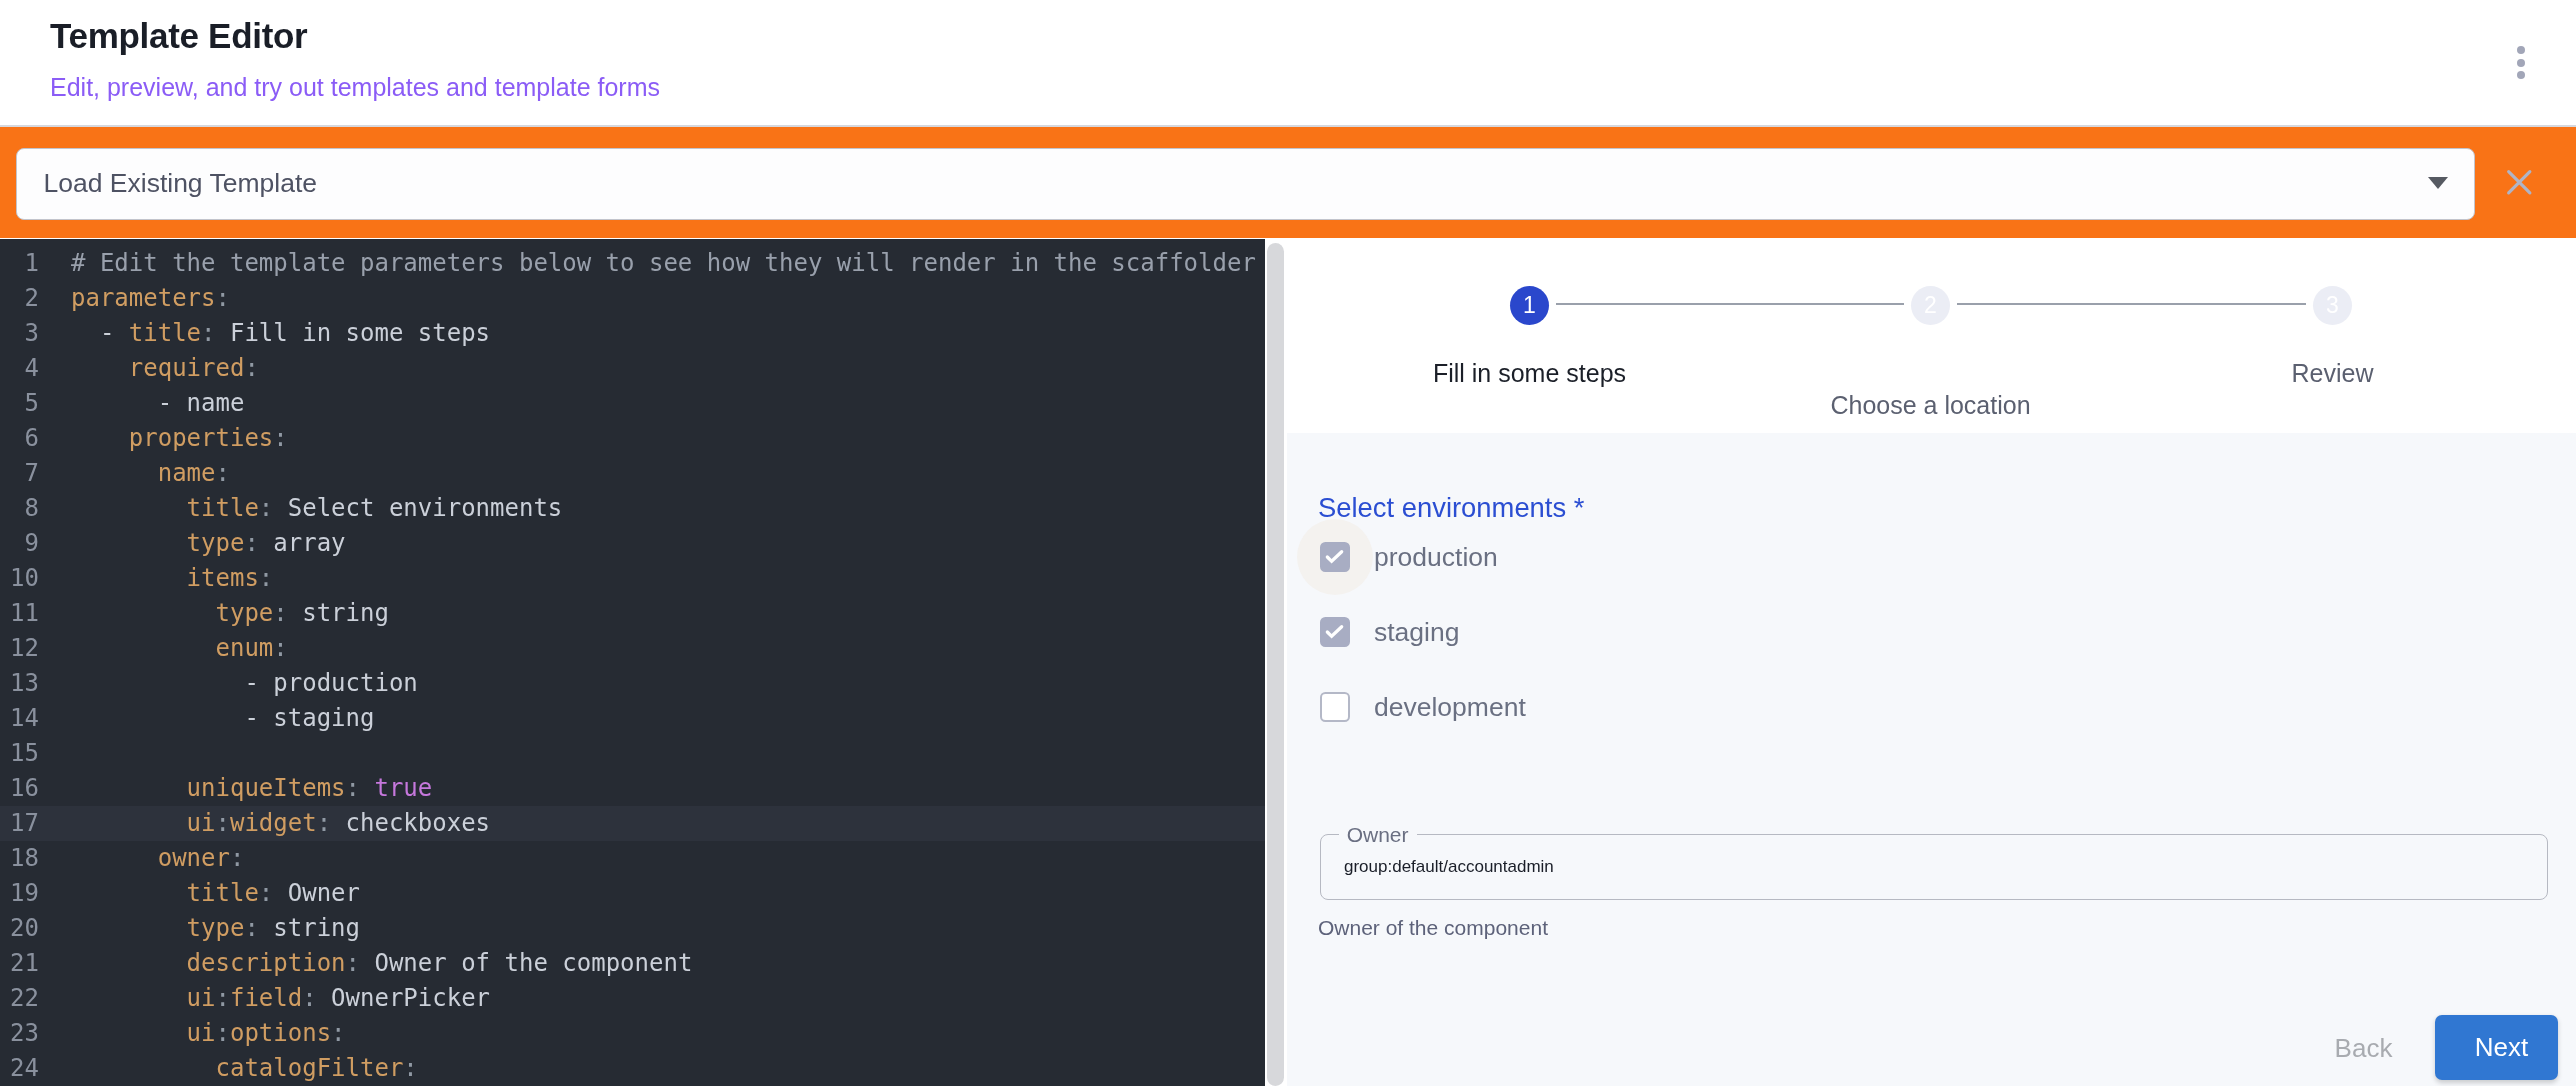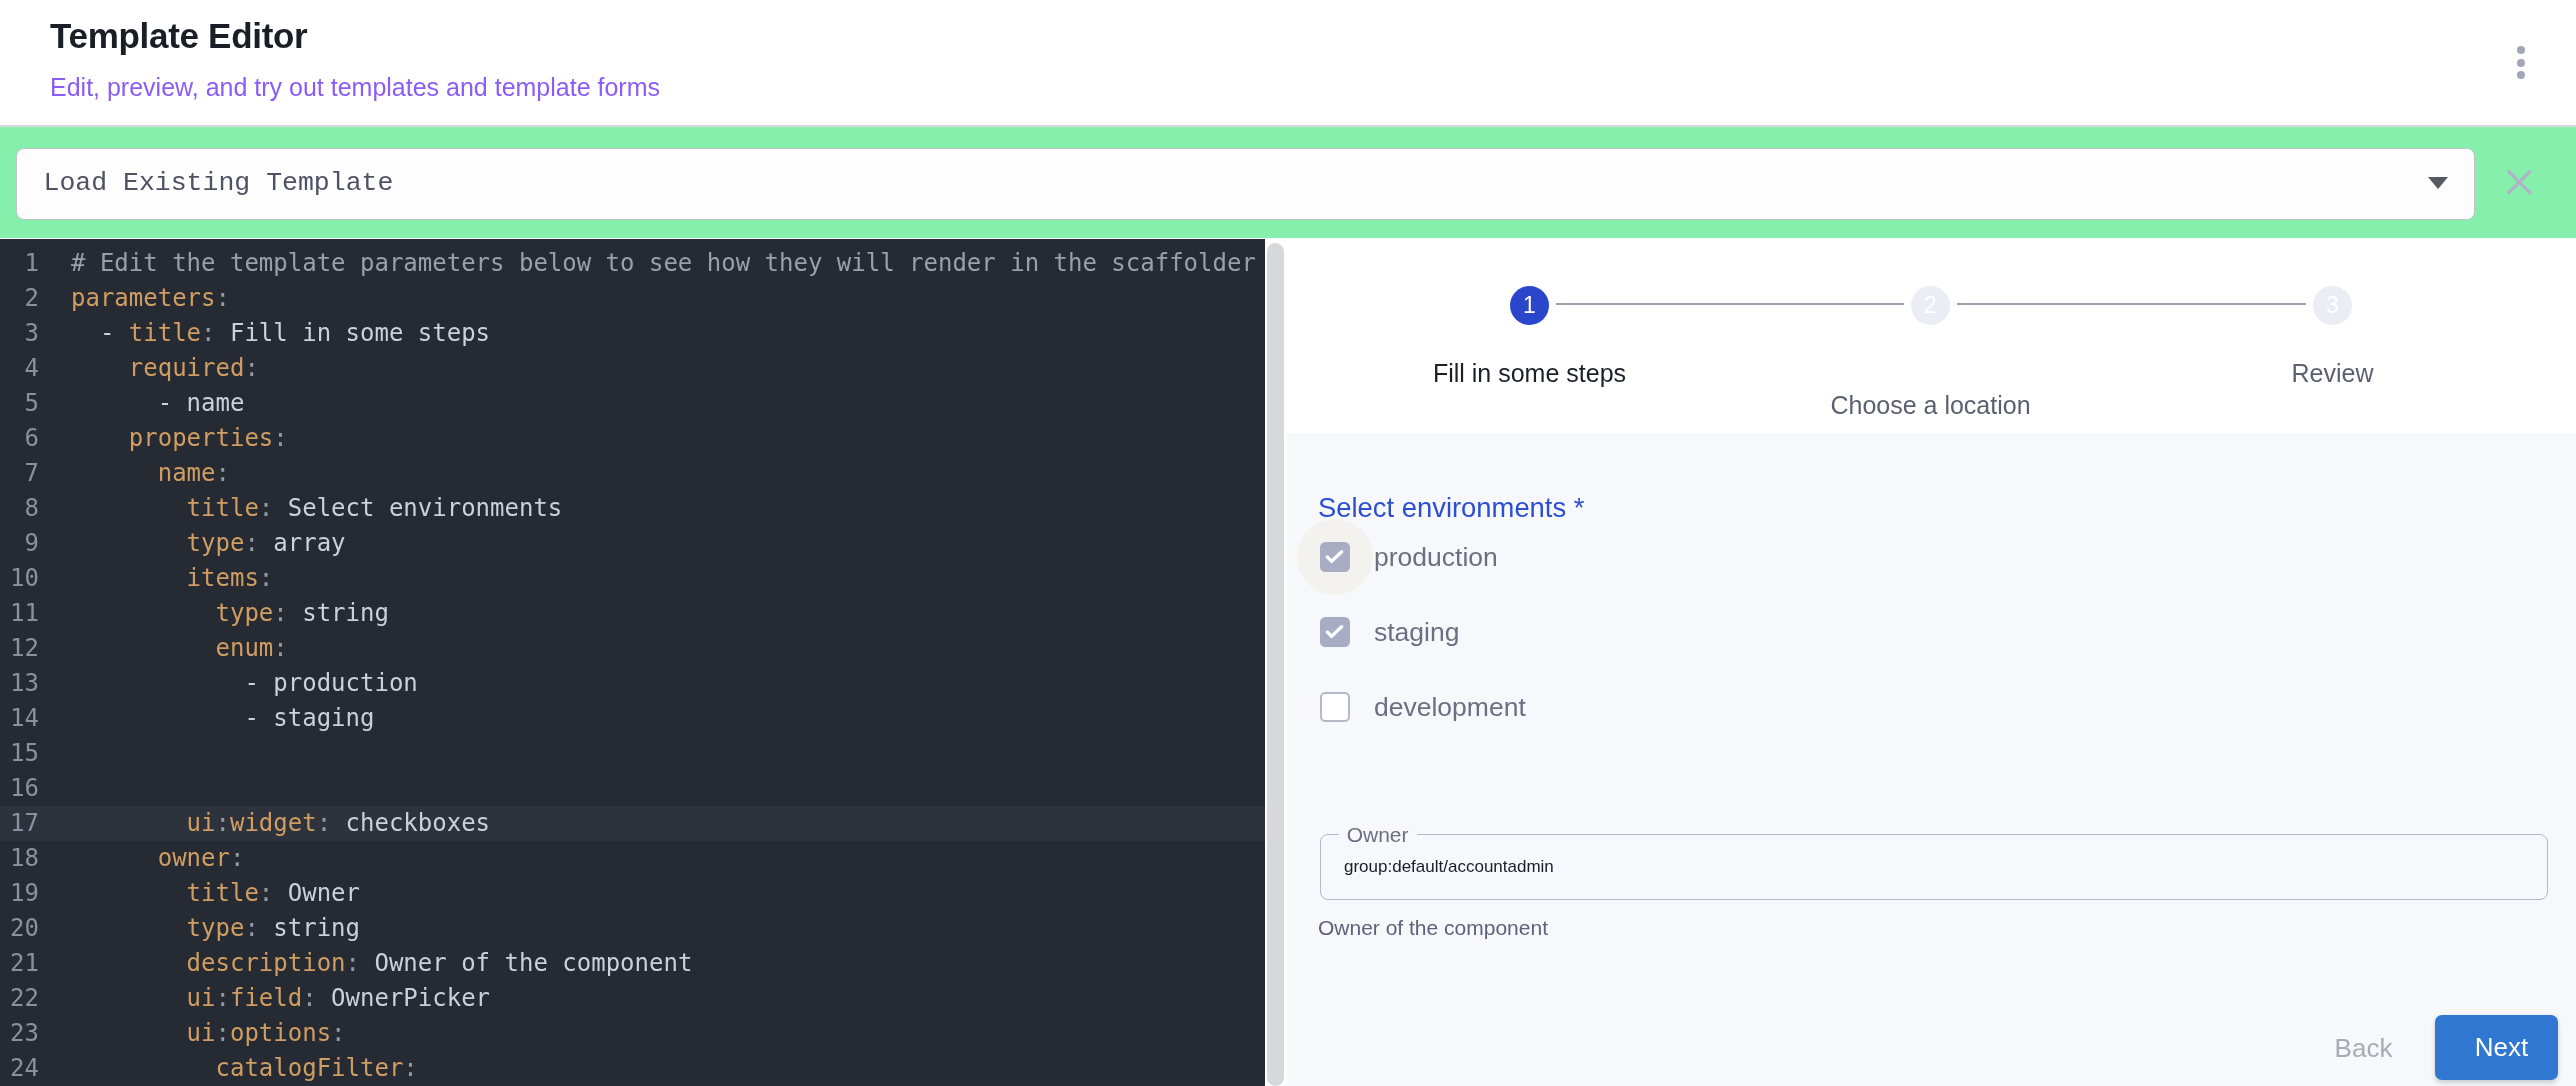--- a/index.html
+++ b/index.html
@@ -7,21 +7,21 @@
   .app{position:relative;width:2576px;height:1086px;background:#fff;}
 
   
   .page-title{position:absolute;left:50px;top:16px;font-size:35px;font-weight:700;color:#1a1e27;letter-spacing:-0.3px;}
   .page-subtitle{position:absolute;left:50px;top:73px;font-size:25px;color:#8b5cf6;}
   .kebab{position:absolute;left:2505px;top:42px;width:32px;height:50px;cursor:pointer;}
   .kebab i{display:block;width:8px;height:8px;border-radius:50%;background:#a2a6b8;margin:4.4px auto;}
   .header-divider{position:absolute;left:0;top:125px;width:2576px;height:1.8px;background:#d6d8de;}
 
   
-  .toolbar{position:absolute;left:0;top:127px;width:2576px;height:111px;background:#86efac;font-family:Liberation Mono, monospace;}
+  .toolbar{position:absolute;left:0;top:127px;width:2576px;height:111px;background:#f97316;}
   .tpl-select{position:absolute;left:16px;top:21px;width:2459px;height:72px;background:#fdfdfe;border:1.8px solid #c2c4cc;border-radius:8px;box-sizing:border-box;cursor:pointer;}
   .tpl-select-text{position:absolute;left:26.5px;top:0;height:68px;line-height:68px;font-size:26.5px;color:#4e5263;}
   .select-caret{position:absolute;left:2411px;top:28px;width:0;height:0;border-left:10.6px solid transparent;border-right:10.6px solid transparent;border-top:12.4px solid #565a62;}
   .clear-x{position:absolute;left:2506px;top:42px;width:26.5px;height:26.5px;cursor:pointer;}
 
   
   .editor{position:absolute;left:0;top:239px;width:1265px;height:847px;background:#262b33;overflow:hidden;
           font-family:"DejaVu Sans Mono",monospace;font-size:24px;}
   .editor-lines{padding-top:7px;}
   .ed-line{display:flex;height:35px;line-height:35px;white-space:pre;}
@@ -107,21 +107,21 @@
         <div class="ed-line"><span class="ln">6</span><span class="code"><span class="tk-plain">    </span><span class="tk-key">properties</span><span class="tk-punc">:</span></span></div>
         <div class="ed-line"><span class="ln">7</span><span class="code"><span class="tk-plain">      </span><span class="tk-key">name</span><span class="tk-punc">:</span></span></div>
         <div class="ed-line"><span class="ln">8</span><span class="code"><span class="tk-plain">        </span><span class="tk-key">title</span><span class="tk-punc">:</span><span class="tk-plain"> Select environments</span></span></div>
         <div class="ed-line"><span class="ln">9</span><span class="code"><span class="tk-plain">        </span><span class="tk-key">type</span><span class="tk-punc">:</span><span class="tk-plain"> array</span></span></div>
         <div class="ed-line"><span class="ln">10</span><span class="code"><span class="tk-plain">        </span><span class="tk-key">items</span><span class="tk-punc">:</span></span></div>
         <div class="ed-line"><span class="ln">11</span><span class="code"><span class="tk-plain">          </span><span class="tk-key">type</span><span class="tk-punc">:</span><span class="tk-plain"> string</span></span></div>
         <div class="ed-line"><span class="ln">12</span><span class="code"><span class="tk-plain">          </span><span class="tk-key">enum</span><span class="tk-punc">:</span></span></div>
         <div class="ed-line"><span class="ln">13</span><span class="code"><span class="tk-plain">            - production</span></span></div>
         <div class="ed-line"><span class="ln">14</span><span class="code"><span class="tk-plain">            - staging</span></span></div>
         <div class="ed-line"><span class="ln">15</span></div>
-        <div class="ed-line"><span class="ln">16</span></div>
+        <div class="ed-line"><span class="ln">16</span><span class="code"><span class="tk-plain">        </span><span class="tk-key">uniqueItems</span><span class="tk-punc">:</span><span class="tk-plain"> </span><span class="tk-bool">true</span></span></div>
         <div class="ed-line hl"><span class="ln">17</span><span class="code"><span class="tk-plain">        </span><span class="tk-key">ui</span><span class="tk-punc">:</span><span class="tk-key">widget</span><span class="tk-punc">:</span><span class="tk-plain"> checkboxes</span></span></div>
         <div class="ed-line"><span class="ln">18</span><span class="code"><span class="tk-plain">      </span><span class="tk-key">owner</span><span class="tk-punc">:</span></span></div>
         <div class="ed-line"><span class="ln">19</span><span class="code"><span class="tk-plain">        </span><span class="tk-key">title</span><span class="tk-punc">:</span><span class="tk-plain"> Owner</span></span></div>
         <div class="ed-line"><span class="ln">20</span><span class="code"><span class="tk-plain">        </span><span class="tk-key">type</span><span class="tk-punc">:</span><span class="tk-plain"> string</span></span></div>
         <div class="ed-line"><span class="ln">21</span><span class="code"><span class="tk-plain">        </span><span class="tk-key">description</span><span class="tk-punc">:</span><span class="tk-plain"> Owner of the component</span></span></div>
         <div class="ed-line"><span class="ln">22</span><span class="code"><span class="tk-plain">        </span><span class="tk-key">ui</span><span class="tk-punc">:</span><span class="tk-key">field</span><span class="tk-punc">:</span><span class="tk-plain"> OwnerPicker</span></span></div>
         <div class="ed-line"><span class="ln">23</span><span class="code"><span class="tk-plain">        </span><span class="tk-key">ui</span><span class="tk-punc">:</span><span class="tk-key">options</span><span class="tk-punc">:</span></span></div>
         <div class="ed-line"><span class="ln">24</span><span class="code"><span class="tk-plain">          </span><span class="tk-key">catalogFilter</span><span class="tk-punc">:</span></span></div>
       </div>
   </div>

